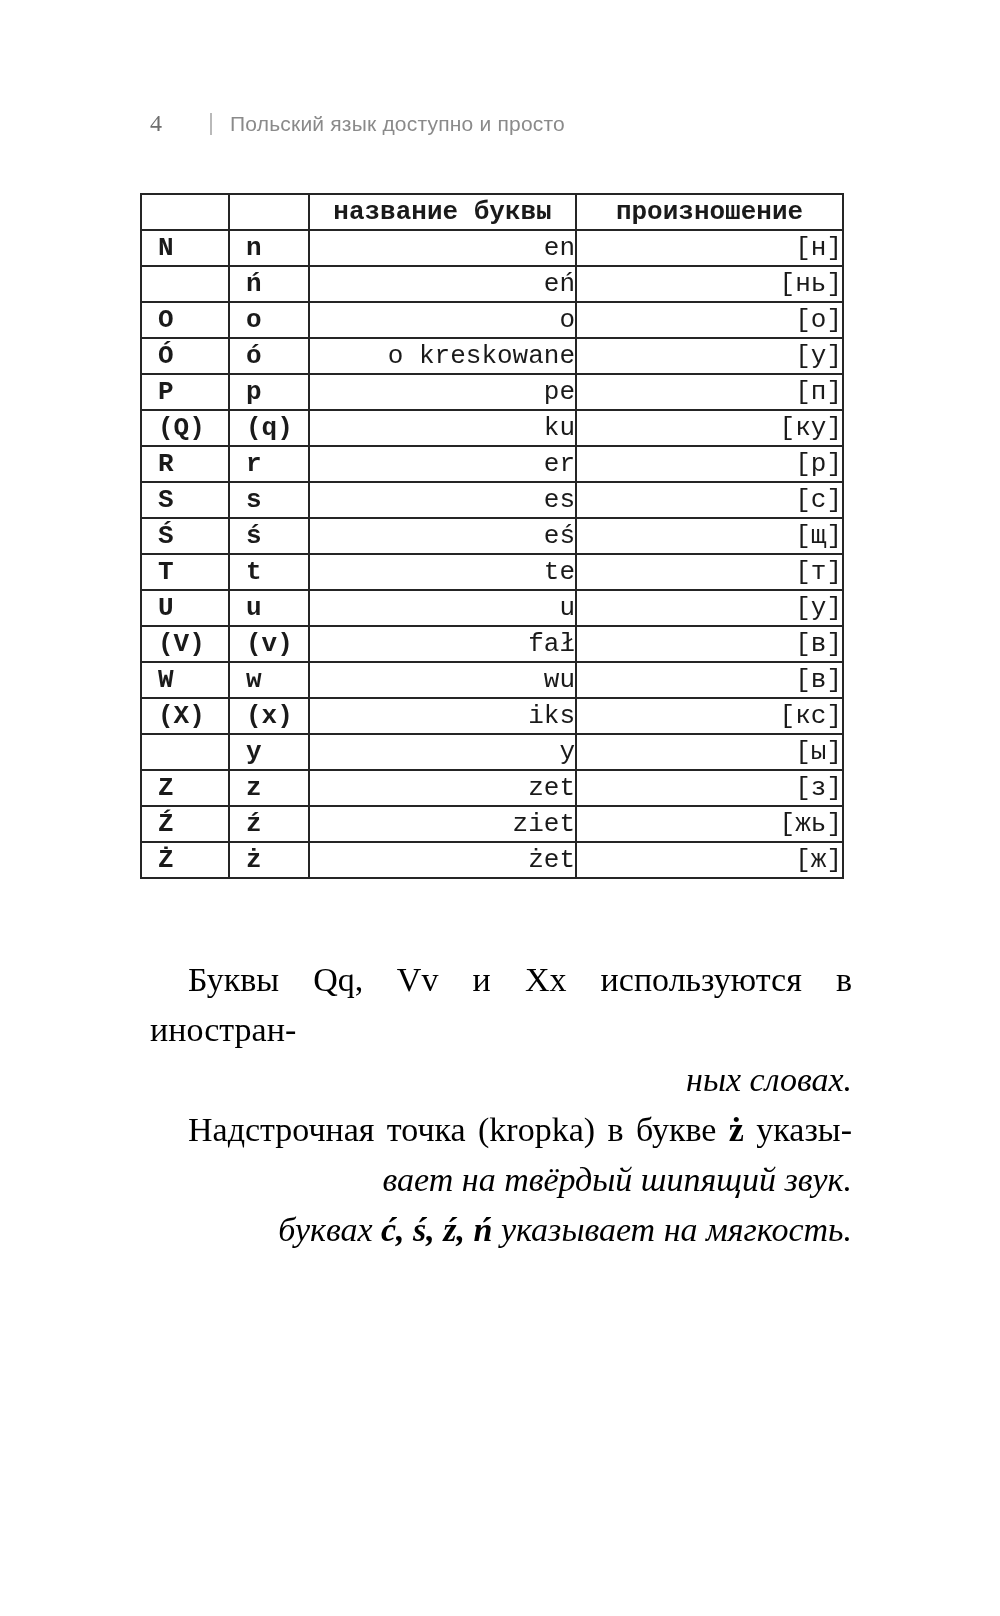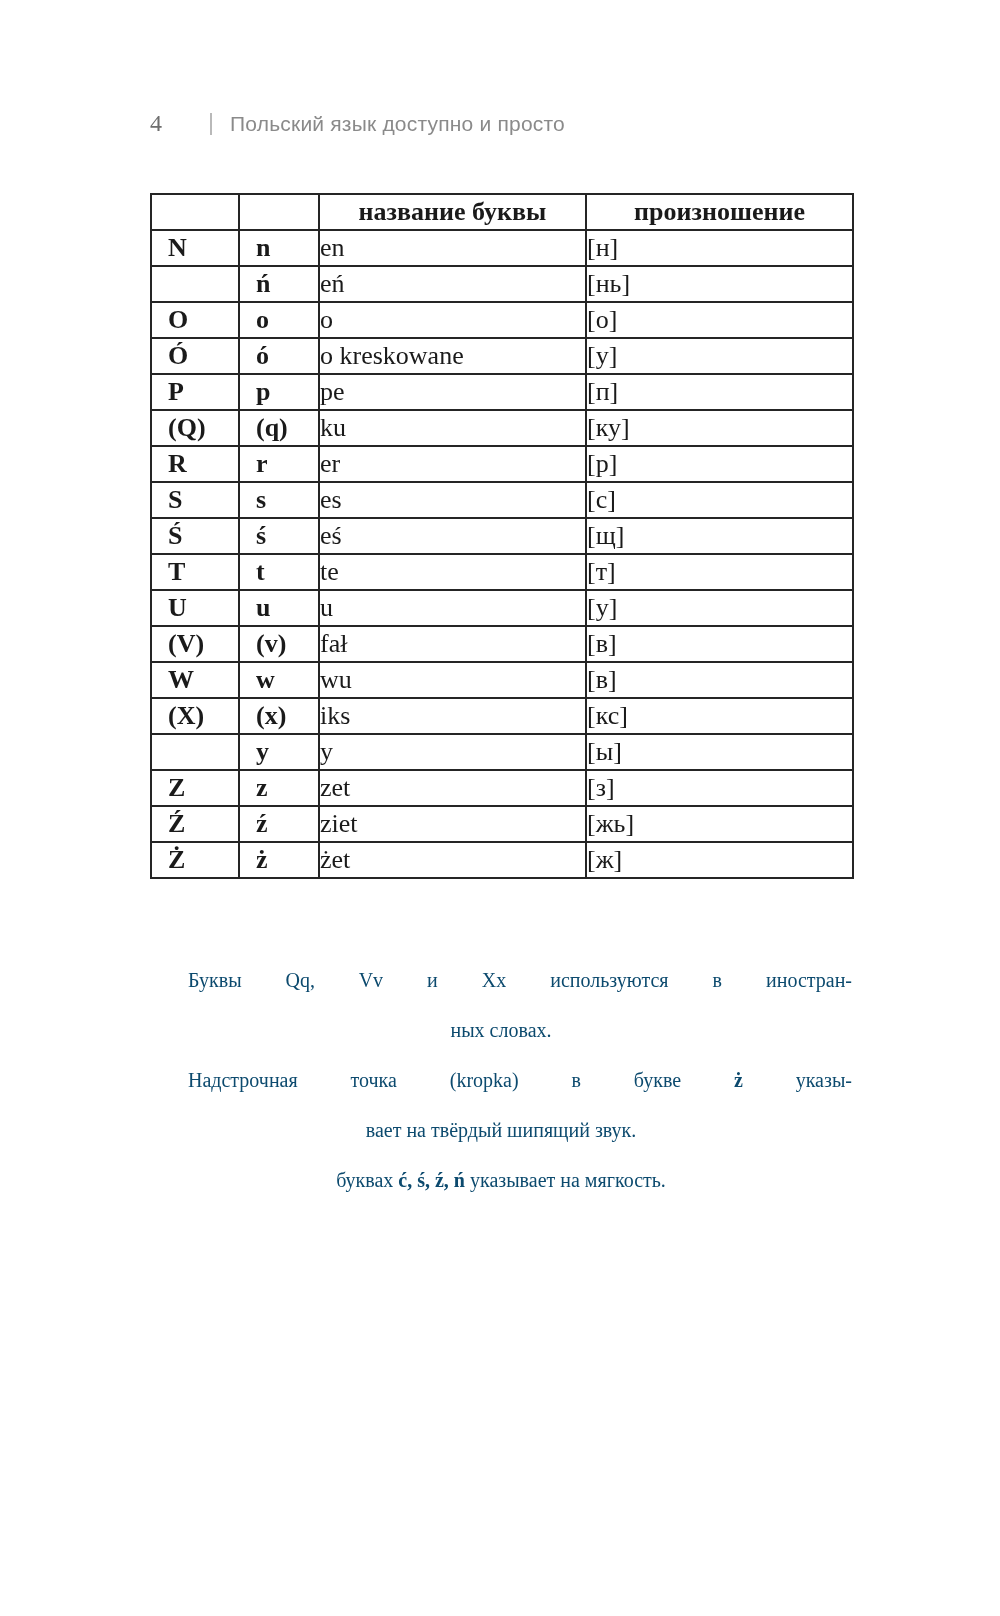--- a/index.html
+++ b/index.html
@@ -37,65 +37,65 @@
   .book-title {
     font-size: 21px;
     color: #8a8a8a;
     letter-spacing: 0.2px;
   }
 
   
   .alphabet-table {
     position: absolute;
     top: 193px;
-    left: 150px;
+    left: 140px;
     width: 702px;
     border-collapse: collapse;
     table-layout: fixed;
-    font-family: Liberation Serif, serif;
+    font-family: Liberation Mono, monospace;
   }
   .alphabet-table th,
   .alphabet-table td {
     border: 2px solid #252525;
     height: 34px;
     font-size: 26px;
     padding: 0;
     overflow: hidden;
     white-space: nowrap;
   }
   .alphabet-table th {
     font-weight: bold;
     text-align: center;
   }
   .cell-letter {
     font-weight: bold;
     text-align: left;
     padding-left: 16px !important;
   }
-  .cell-center { text-align: left; }
+  .cell-center { text-align: right; }
 
   
   .body-copy {
     position: absolute;
     top: 955px;
     left: 150px;
     width: 702px;
     font-family: "Liberation Serif", "DejaVu Serif", serif;
-    font-size: 20px;
+    font-size: 34px;
     line-height: 50px;
-    color: #0c4a6e;
+    color: #000000;
   }
   .para { margin: 0; }
   .para.gap-before { margin-top: 42px; }
   .line-first {
     text-indent: 38px;
     text-align: justify;
     text-align-last: justify;
   }
-  .line-last { text-align: center; }
+  .line-last { text-align: right; font-style: italic; }
   .b { font-weight: bold; }
 </style>
 </head>
 <body>
 
 <div class="page">
 
   <div class="page-header">
     <span class="page-num">4</span>
     <span class="head-divider"></span>

